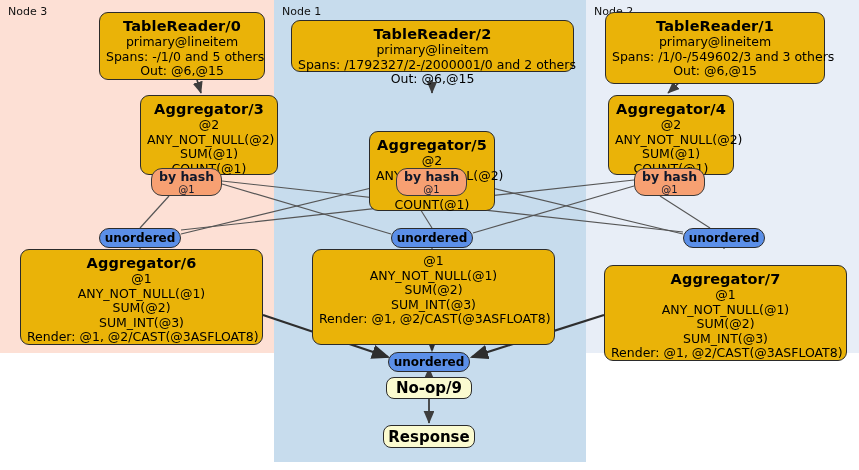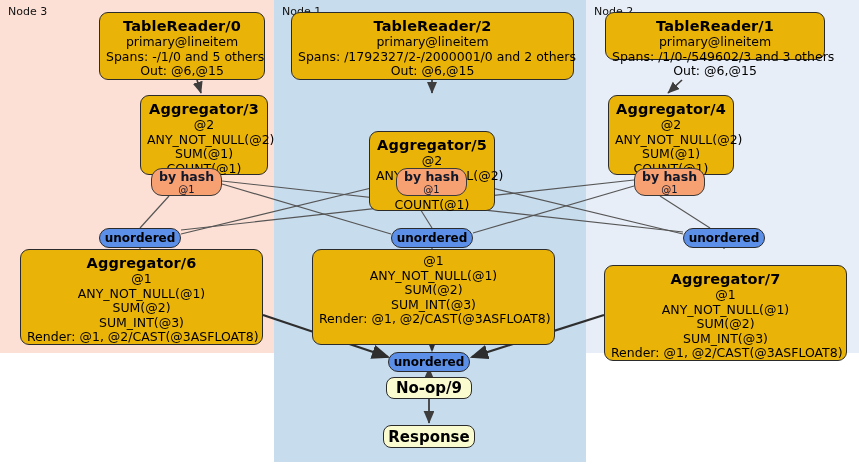--- a/index.html
+++ b/index.html
@@ -166,35 +166,35 @@
     </g>
   </svg>
 
   <div class="proc-box" id="box-tablereader0" style="left: 99px; top: 12px; width: 166px; height: 68px;">
     <div class="proc-title">TableReader/0</div>
     <div class="proc-line">primary@lineitem</div>
     <div class="proc-line">Spans: -/1/0 and 5 others</div>
     <div class="proc-line">Out: @6,@15</div>
   </div>
 
-  <div class="proc-box" id="box-tablereader2" style="left: 291px; top: 12px; width: 283px; height: 68px;">
+  <div class="proc-box" id="box-tablereader2" style="left: 291px; top: 20px; width: 283px; height: 52px;">
     <div class="proc-title">TableReader/2</div>
     <div class="proc-line">primary@lineitem</div>
     <div class="proc-line">Spans: /1792327/2-/2000001/0 and 2 others</div>
     <div class="proc-line">Out: @6,@15</div>
   </div>
 
-  <div class="proc-box" id="box-tablereader1" style="left: 605px; top: 12px; width: 220px; height: 48px;">
+  <div class="proc-box" id="box-tablereader1" style="left: 605px; top: 12px; width: 220px; height: 72px;">
     <div class="proc-title">TableReader/1</div>
     <div class="proc-line">primary@lineitem</div>
     <div class="proc-line">Spans: /1/0-/549602/3 and 3 others</div>
     <div class="proc-line">Out: @6,@15</div>
   </div>
 
-  <div class="proc-box" id="box-aggregator3" style="left: 140px; top: 95px; width: 128px; height: 80px;">
+  <div class="proc-box" id="box-aggregator3" style="left: 140px; top: 95px; width: 138px; height: 80px;">
     <div class="proc-title">Aggregator/3</div>
     <div class="proc-line">@2</div>
     <div class="proc-line">ANY_NOT_NULL(@2)</div>
     <div class="proc-line">SUM(@1)</div>
     <div class="proc-line">COUNT(@1)</div>
   </div>
 
   <div class="proc-box" id="box-aggregator5" style="left: 369px; top: 95px; width: 126px; height: 80px; margin-top: 36px;">
     <div class="proc-title">Aggregator/5</div>
     <div class="proc-line">@2</div>

